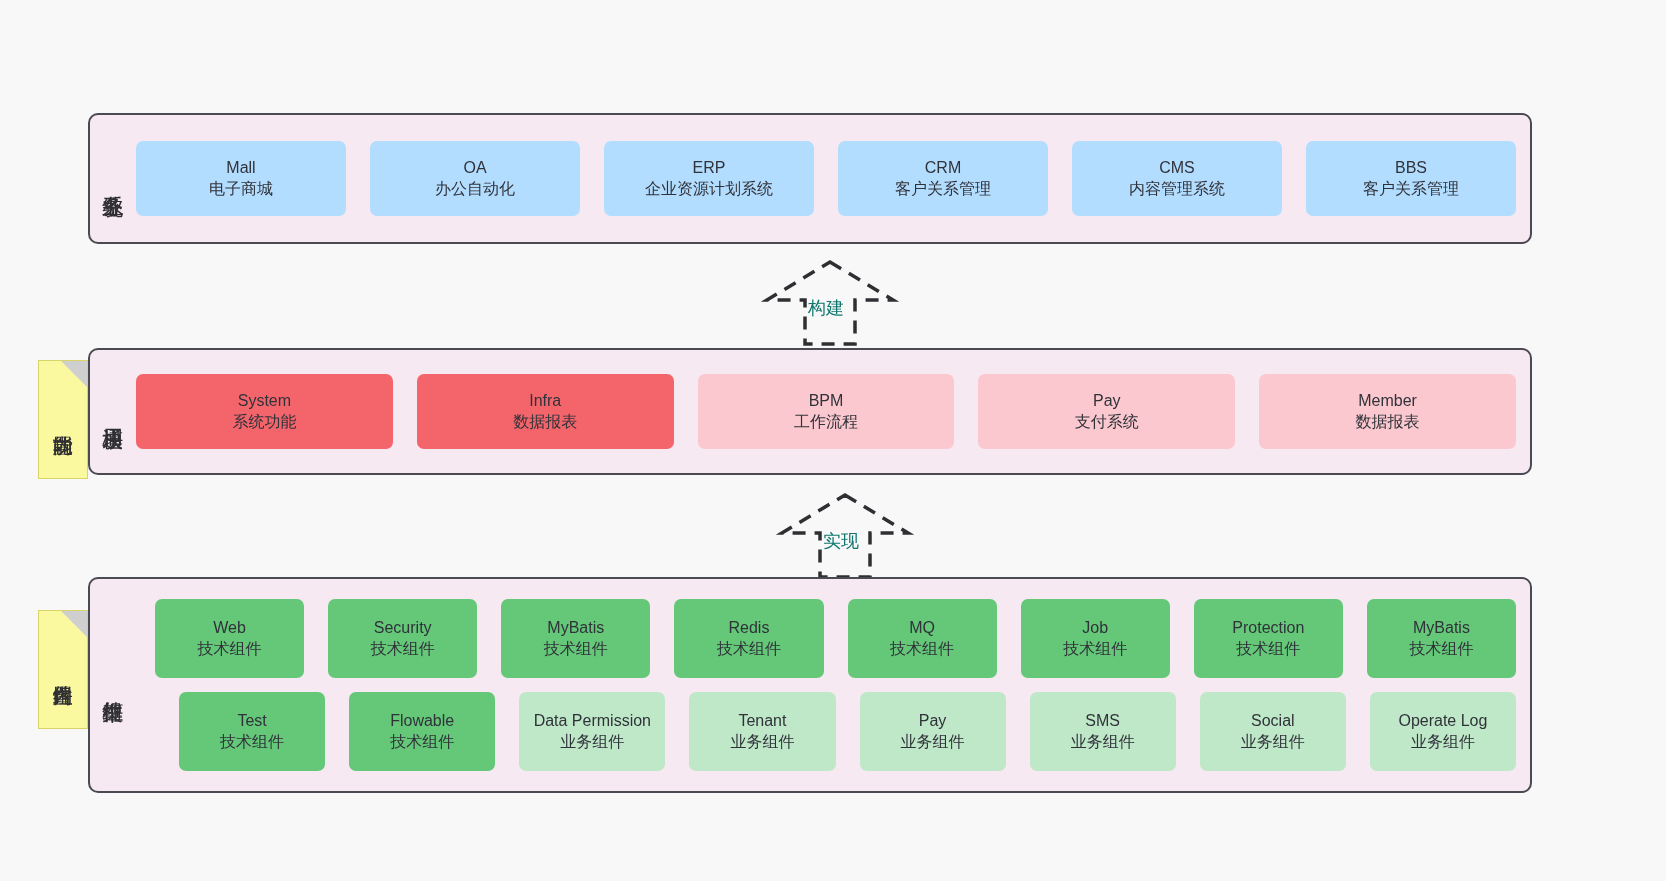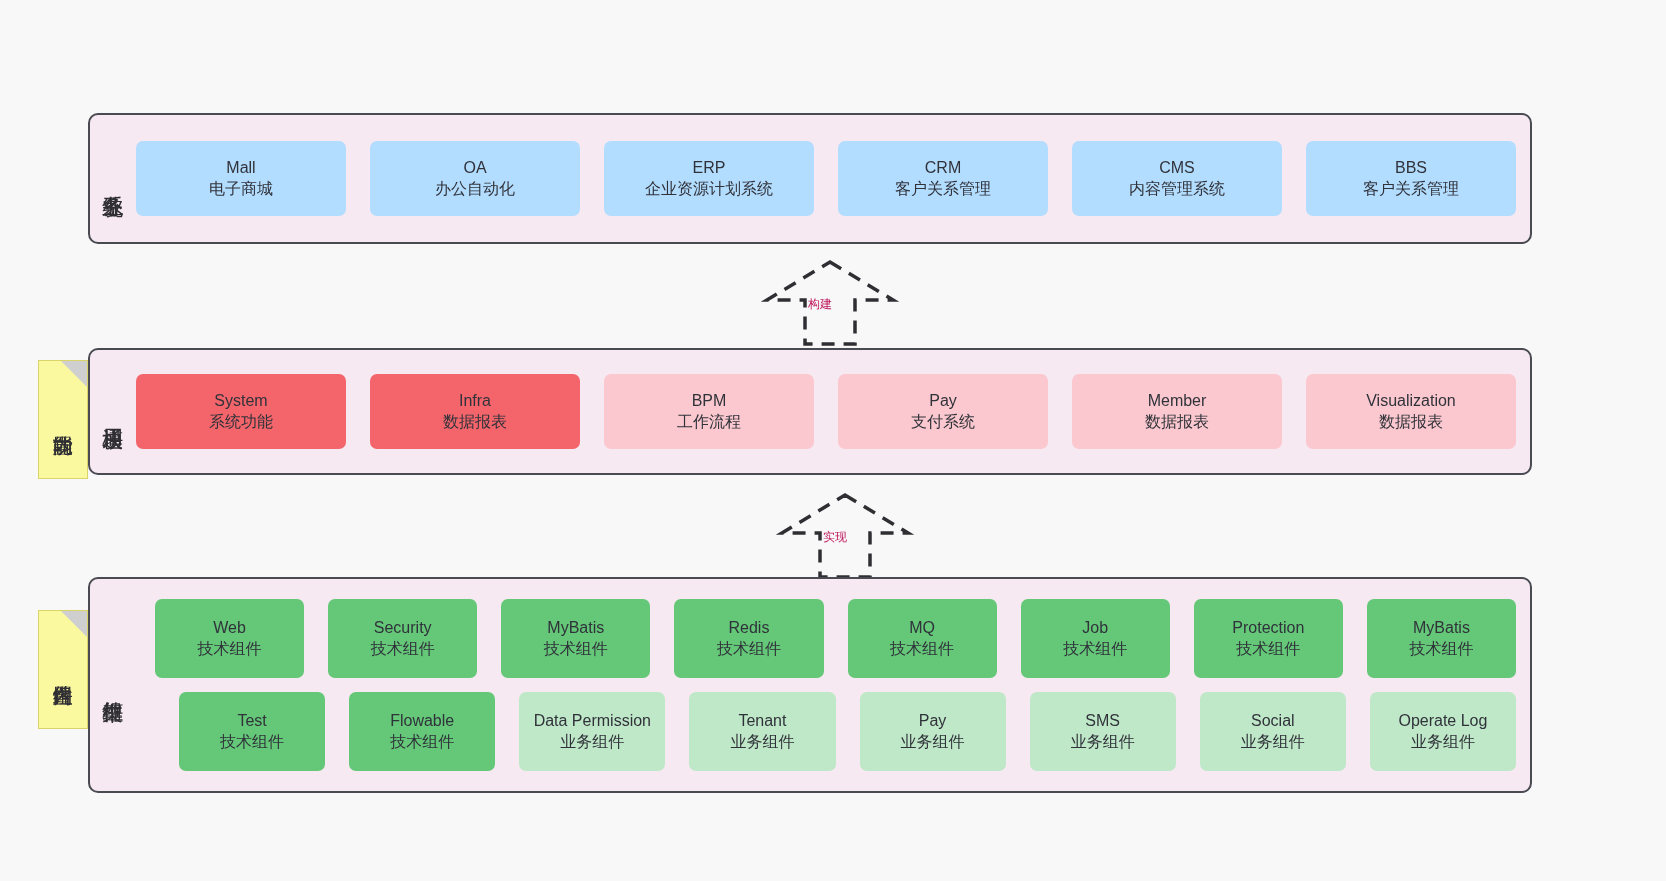--- a/index.html
+++ b/index.html
@@ -104,22 +104,22 @@
     border-left: 26px solid transparent;
   }
 
   
   .arrow {
     position: absolute;
     pointer-events: none;
   }
   .arrow .label {
     position: absolute;
-    font-size: 12px;
-    color: #be185d;
+    font-size: 18px;
+    color: #0f766e;
     white-space: nowrap;
     background: transparent;
   }
 </style>
 </head>
 <body>
 
 <div class="layer" style="left:88px; top:113px; width:1444px; height:131px;">
   <div class="layer-title">业务系统</div>
   <div class="layer-body">
@@ -180,24 +180,20 @@
         <span class="l2">工作流程</span>
       </div>
       <div class="card pink">
         <span class="l1">Pay</span>
         <span class="l2">支付系统</span>
       </div>
       <div class="card pink">
         <span class="l1">Member</span>
         <span class="l2">数据报表</span>
       </div>
-      <div class="card pink">
-        <span class="l1">Visualization</span>
-        <span class="l2">数据报表</span>
-      </div>
     </div>
   </div>
 </div>
 
 <div class="arrow" style="left:760px; top:485px; width:170px; height:100px;">
   <svg width="170" height="100" viewBox="0 0 170 100">
     <path d="M 85 10 L 148 48 L 110 48 L 110 92 L 60 92 L 60 48 L 22 48 Z" fill="none" stroke="#2f2f33" stroke-width="3.5" stroke-dasharray="13 9" stroke-linejoin="miter"></path>
   </svg>
   <span class="label" style="left:63px; top:44px;">实现</span>
 </div>

